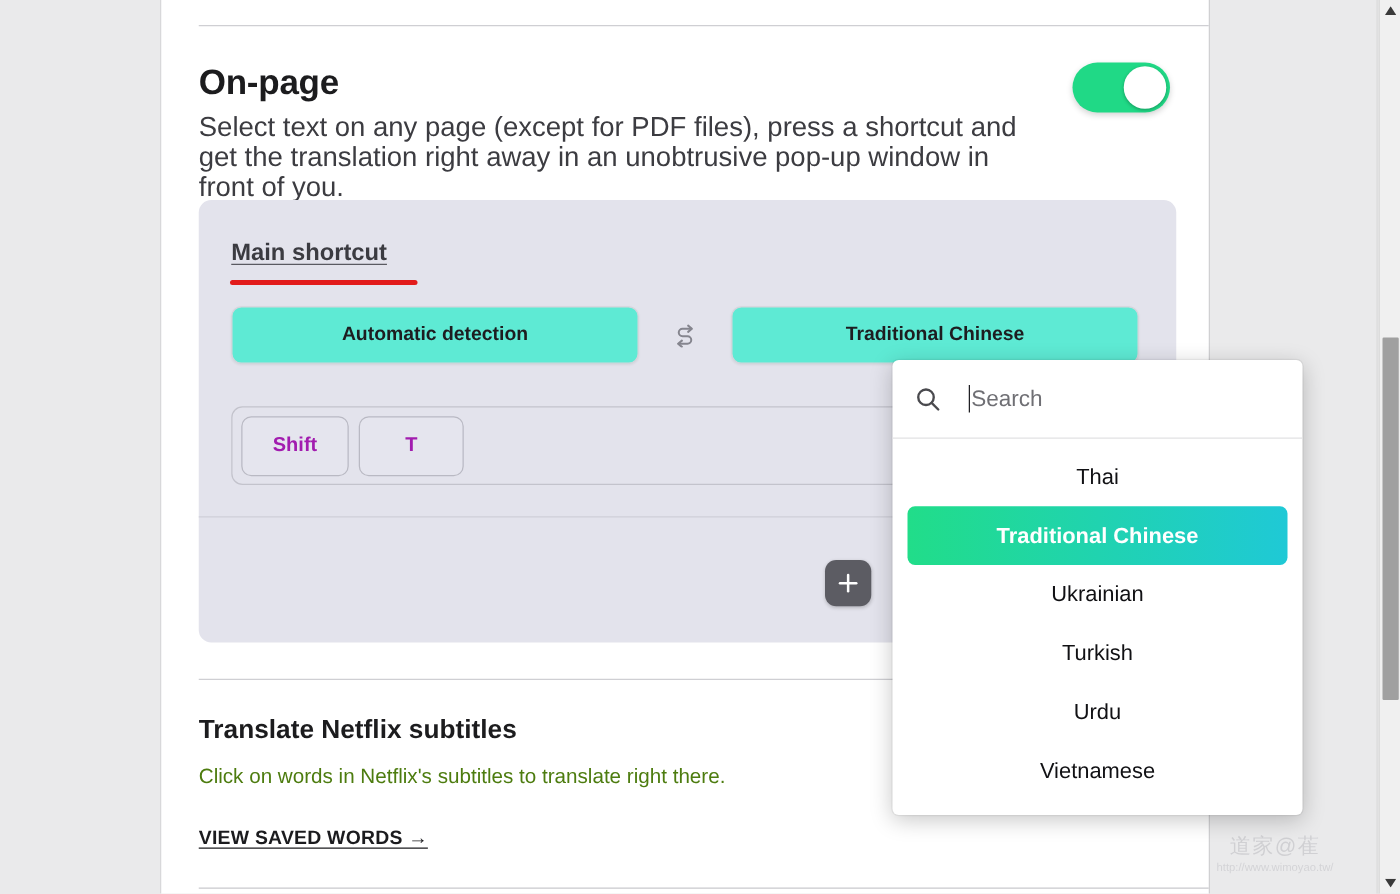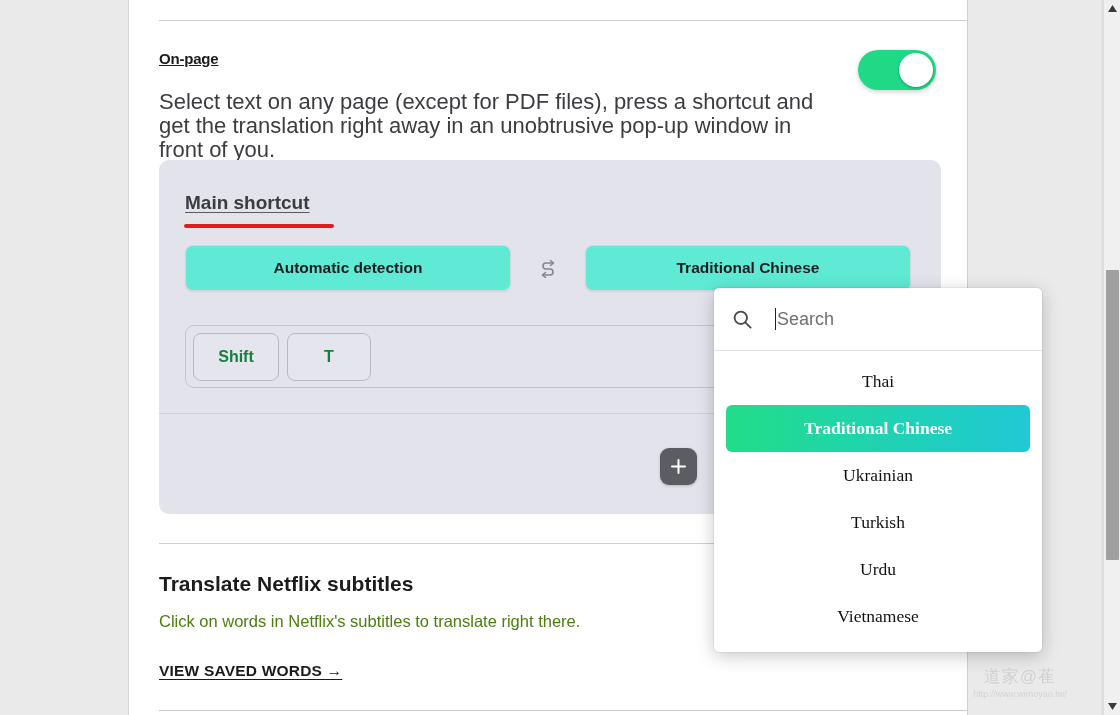--- a/index.html
+++ b/index.html
@@ -25,21 +25,21 @@
     background: #cfcfd3;
   }
   .divider.top { top: 20px; }
   .divider.mid { top: 543px; }
   .divider.bottom { top: 710px; background:#c9c9cd; }
 
   
   .section-title {
     position: absolute; left: 30px; font-weight: bold; color: #1c1c1e;
   }
-  #onpage-title { top: 50px; font-size: 15px; letter-spacing: -0.2px; text-decoration: underline; }
+  #onpage-title { top: 50px; font-size: 28px; letter-spacing: -0.2px; }
   #onpage-desc {
     position: absolute; left: 30px; top: 90px; width: 670px;
     font-size: 22px; line-height: 24px; color: #3c3c41;
   }
 
   
   .toggle {
     position: absolute; left: 729px; top: 50px;
     width: 78px; height: 40px; border-radius: 20px;
     background: #20d986;
@@ -94,21 +94,21 @@
     width: 730px; height: 63px;
     border: 1px solid #c3c3cc;
     border-radius: 9px;
   }
   .key {
     position: absolute; top: 7px; height: 48px;
     background: #e5e5ee;
     border: 1px solid #b9b9c3;
     border-radius: 8px;
     display: flex; align-items: center; justify-content: center;
-    font-size: 16px; font-weight: bold; color: #15803d;
+    font-size: 16px; font-weight: bold; color: #a21caf;
   }
   #key-0 { left: 7px; width: 86px; }
   #key-1 { left: 101px; width: 84px; }
 
   .panel-sep {
     position: absolute; left: 0; right: 0; top: 253px; height: 1px;
     background: #cfcfd8;
   }
   .add-btn {
     position: absolute; left: 501px; top: 288px;
@@ -146,21 +146,21 @@
     border-bottom: 1px solid #e2e2e4;
     display: flex; align-items: center; padding-left: 18px;
   }
   .dd-search .mag { color: #4a4a4e; display:flex; }
   .dd-caret {
     width: 1px; height: 22px; background: #202024; margin-left: 22px;
   }
   .dd-placeholder {
     font-size: 18px; color: #6f6f74; margin-left: 1px;
   }
-  .dd-list { position: relative; padding-top: 7px; font-family: Liberation Serif, serif; }
+  .dd-list { position: relative; padding-top: 7px; }
   .dd-item {
     height: 47px; margin: 0 12px; border-radius: 6px;
     display: flex; align-items: center; justify-content: center;
     font-size: 17.5px; color: #111114;
   }
   .dd-item.selected {
     background: linear-gradient(90deg, #21dd89 0%, #1fc9d6 100%);
     color: #ffffff; font-weight: bold;
   }
 

